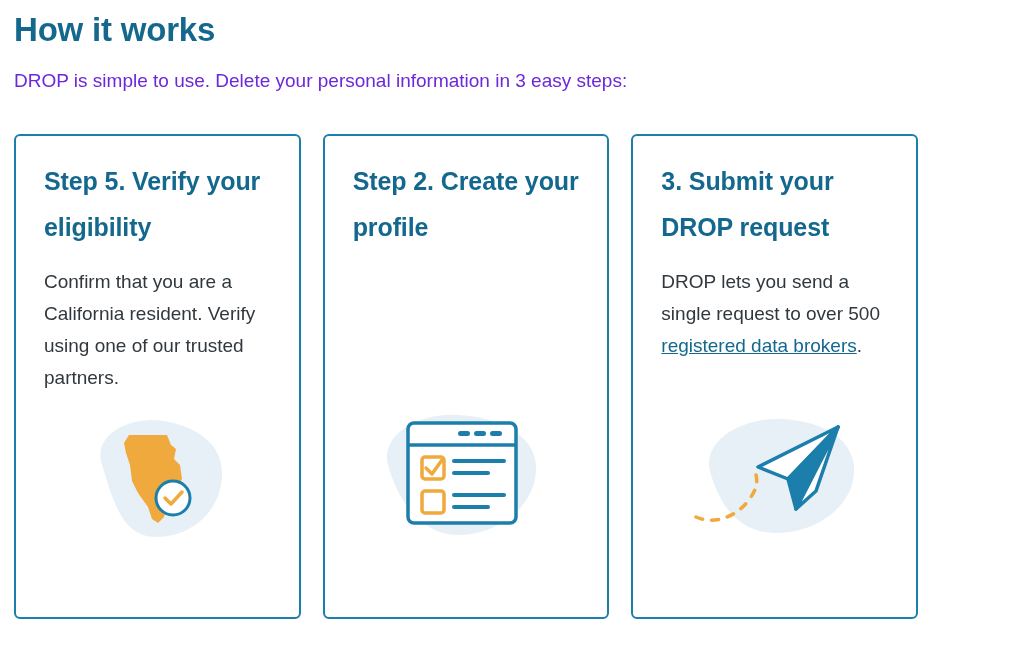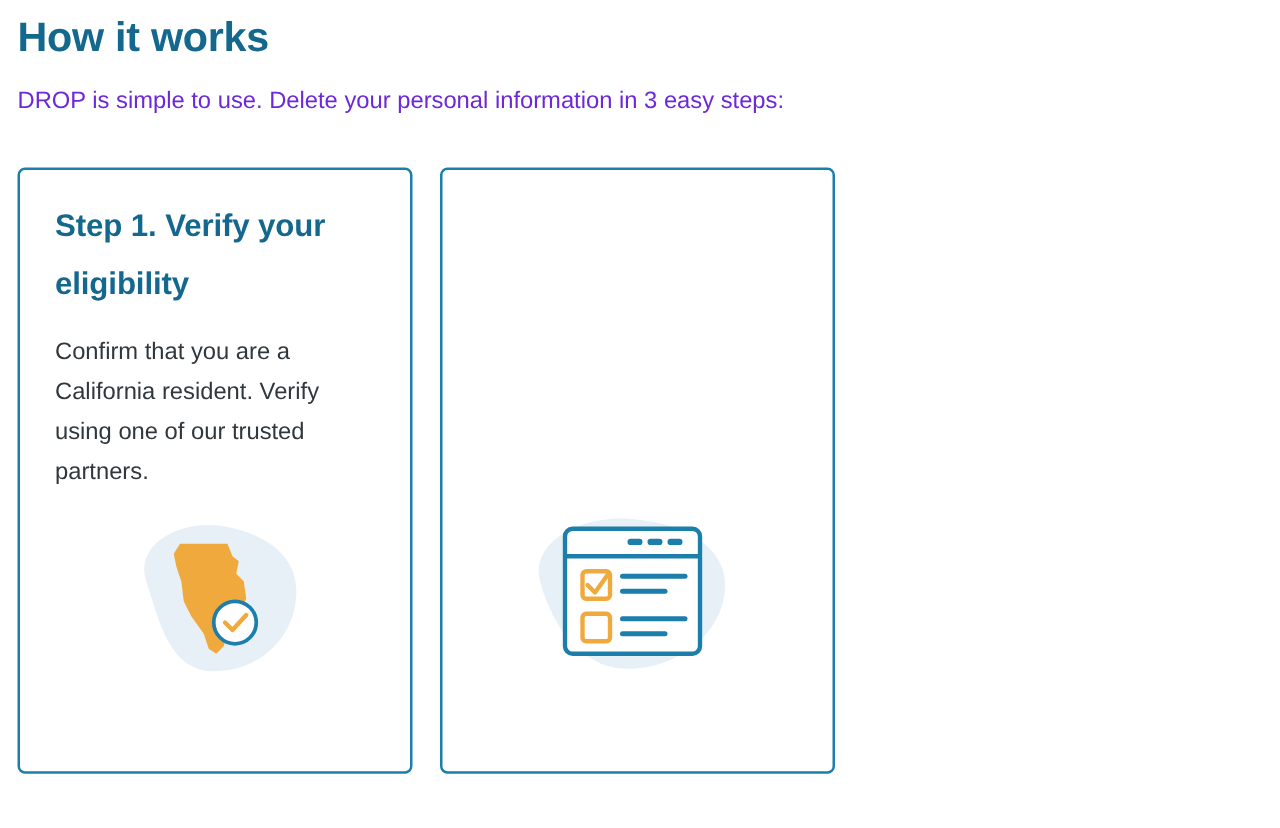--- a/index.html
+++ b/index.html
@@ -90,47 +90,61 @@
 <body>
 
 <div class="page">
 
   <h1 class="page-title">How it works</h1>
   <p class="page-subtitle">DROP is simple to use. Delete your personal information in 3 easy steps:</p>
 
   <div class="cards">
 
     <div class="card card-1">
-      <h2 class="card-title">Step 1. Verify your eligibility</h2>
+      <h2 class="card-title">Step 5. Verify your eligibility</h2>
       <p class="card-body">Confirm that you are a California resident. Verify using one of our trusted partners.</p>
       <div class="card-art">
         <svg width="170" height="140" viewBox="0 0 170 140" aria-hidden="true">
           <path d="M30 58 C20 28 58 8 92 14 C126 20 152 38 150 70 C148 104 120 130 84 130 C48 130 40 88 30 58 Z" fill="#e6f0f6"></path>
           <path d="M57 28 L95 28 L99 38 L104 42 L102 52 L108 58 L110 72 L104 84 L96 96 L92 110 L86 116 L80 112 L76 100 L66 86 L60 74 L58 58 L54 46 L52 36 Z" fill="#f0a93c"></path>
           <circle cx="101" cy="91" r="17" fill="#ffffff" stroke="#1c7eab" stroke-width="3"></circle>
           <path d="M93 91 L99 97 L110 85" fill="none" stroke="#f0a93c" stroke-width="3.5" stroke-linecap="round" stroke-linejoin="round"></path>
         </svg>
       </div>
     </div>
 
     <div class="card card-2">
+      <h2 class="card-title">Step 2. Create your profile</h2>
       <div class="card-art">
         <svg width="200" height="140" viewBox="0 0 200 140" aria-hidden="true">
           <path d="M22 60 C14 30 52 8 92 10 C132 12 172 30 170 66 C168 102 132 130 92 130 C52 130 30 90 22 60 Z" fill="#e6f0f6"></path>
           <rect x="42" y="18" width="108" height="100" rx="6" fill="#ffffff" stroke="#1c7eab" stroke-width="3.5"></rect>
           <line x1="42" y1="40" x2="150" y2="40" stroke="#1c7eab" stroke-width="3.5"></line>
           <rect x="108" y="26" width="12" height="5" rx="2.5" fill="#1c7eab"></rect>
           <rect x="124" y="26" width="12" height="5" rx="2.5" fill="#1c7eab"></rect>
           <rect x="92" y="26" width="12" height="5" rx="2.5" fill="#1c7eab"></rect>
           <rect x="56" y="52" width="22" height="22" rx="3" fill="#ffffff" stroke="#f0a93c" stroke-width="3.5"></rect>
           <path d="M60 63 L66 69 L76 55" fill="none" stroke="#f0a93c" stroke-width="3.5" stroke-linecap="round" stroke-linejoin="round"></path>
           <line x1="88" y1="56" x2="138" y2="56" stroke="#1c7eab" stroke-width="4" stroke-linecap="round"></line>
           <line x1="88" y1="68" x2="122" y2="68" stroke="#1c7eab" stroke-width="4" stroke-linecap="round"></line>
           <rect x="56" y="86" width="22" height="22" rx="3" fill="#ffffff" stroke="#f0a93c" stroke-width="3.5"></rect>
           <line x1="88" y1="90" x2="138" y2="90" stroke="#1c7eab" stroke-width="4" stroke-linecap="round"></line>
           <line x1="88" y1="102" x2="122" y2="102" stroke="#1c7eab" stroke-width="4" stroke-linecap="round"></line>
         </svg>
       </div>
     </div>
 
+    <div class="card card-3">
+      <h2 class="card-title">3. Submit your DROP request</h2>
+      <p class="card-body"><span>DROP lets you send a single request to over 500 </span><a href="#">registered data brokers</a><span>.</span></p>
+      <div class="card-art">
+        <svg width="210" height="140" viewBox="0 0 210 140" aria-hidden="true">
+          <path d="M40 66 C32 36 72 12 112 14 C152 16 186 34 184 68 C182 102 146 128 106 128 C66 128 48 96 40 66 Z" fill="#e6f0f6"></path>
+          <path d="M168 22 L88 62 L118 74 Z" fill="#ffffff" stroke="#1c7eab" stroke-width="3.5" stroke-linejoin="round"></path>
+          <path d="M168 22 L118 74 L126 104 Z" fill="#1c7eab" stroke="#1c7eab" stroke-width="3.5" stroke-linejoin="round"></path>
+          <path d="M168 22 L126 104 L146 86 Z" fill="#ffffff" stroke="#1c7eab" stroke-width="3.5" stroke-linejoin="round"></path>
+          <path d="M26 112 C44 120 66 112 78 96 C86 86 88 78 86 70" fill="none" stroke="#f0a93c" stroke-width="3.5" stroke-linecap="round" stroke-dasharray="7 9"></path>
+        </svg>
+      </div>
+    </div>
 
   </div>
 </div>
 
 </body></html>

